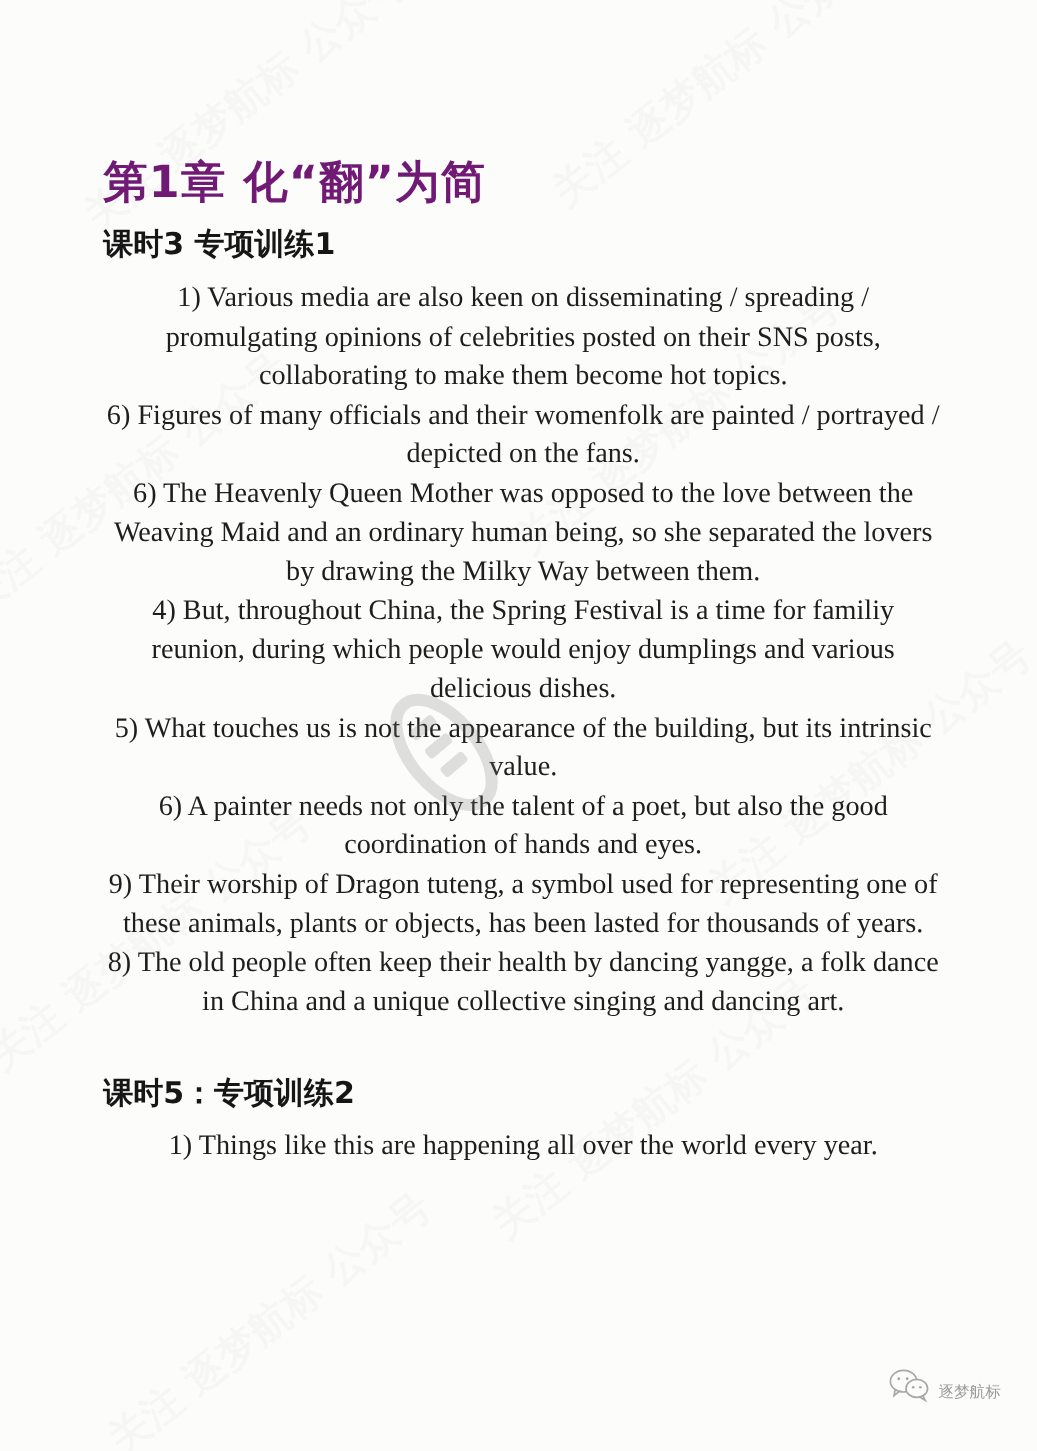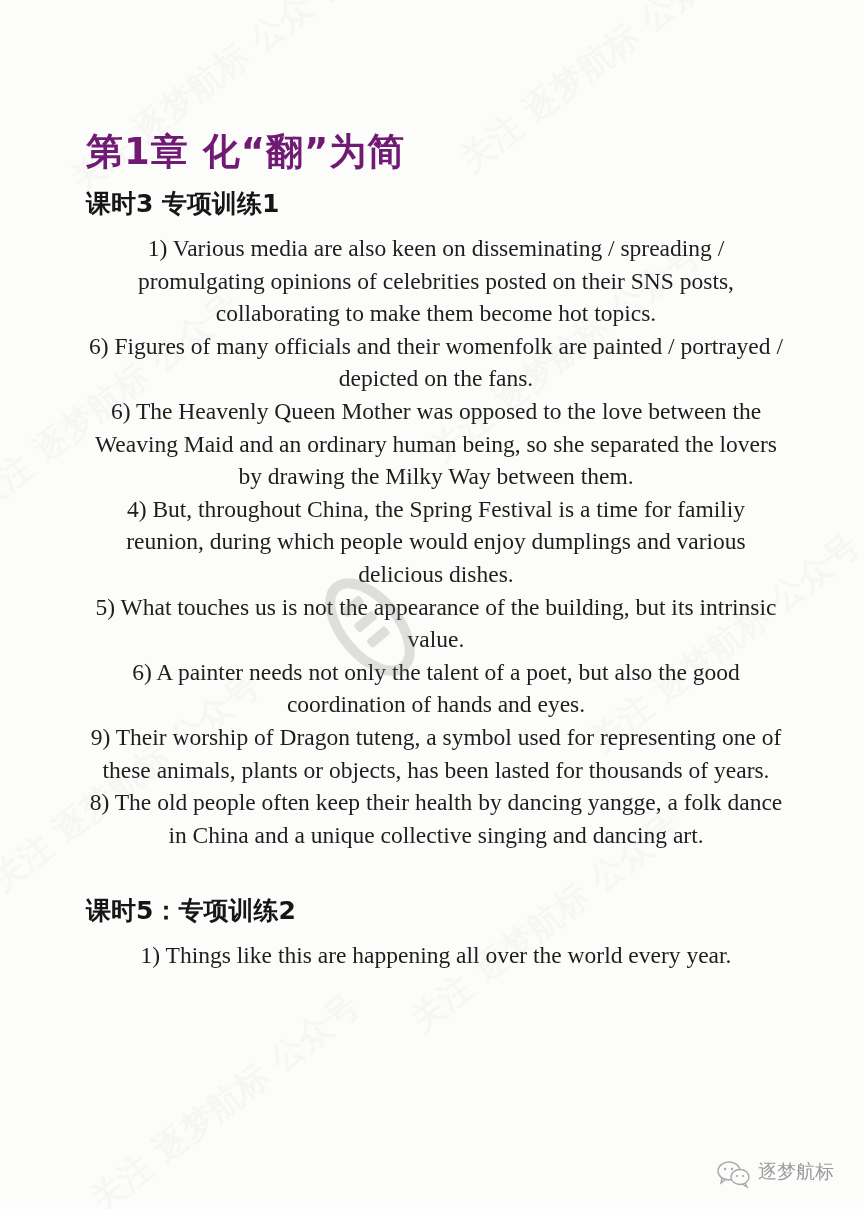--- a/index.html
+++ b/index.html
@@ -61,27 +61,27 @@
       left: 300px;
       top: 570px;
       width: 140px;
       height: 115px;
       pointer-events: none;
       opacity: 0.22;
     }
     .footer-brand {
       position: absolute;
       right: 30px;
-      bottom: 20px;
+      bottom: 40px;
       display: flex;
-      align-items: flex-start;
+      align-items: flex-end;
       gap: 6px;
       color: #9a9a9a;
       font-family: "DejaVu Sans", sans-serif;
-      font-size: 19px;
+      font-size: 13px;
     }
     .footer-brand svg { display: block; }
   </style>
 </head>
 <body>
 
 <div>
   <div class="bg-watermark" style="left:40px; top:60px;">关注 逐梦航标 公众号</div>
   <div class="bg-watermark" style="left:430px; top:40px;">关注 逐梦航标 公众号</div>
   <div class="bg-watermark" style="left:-60px; top:380px;">关注 逐梦航标 公众号</div>

